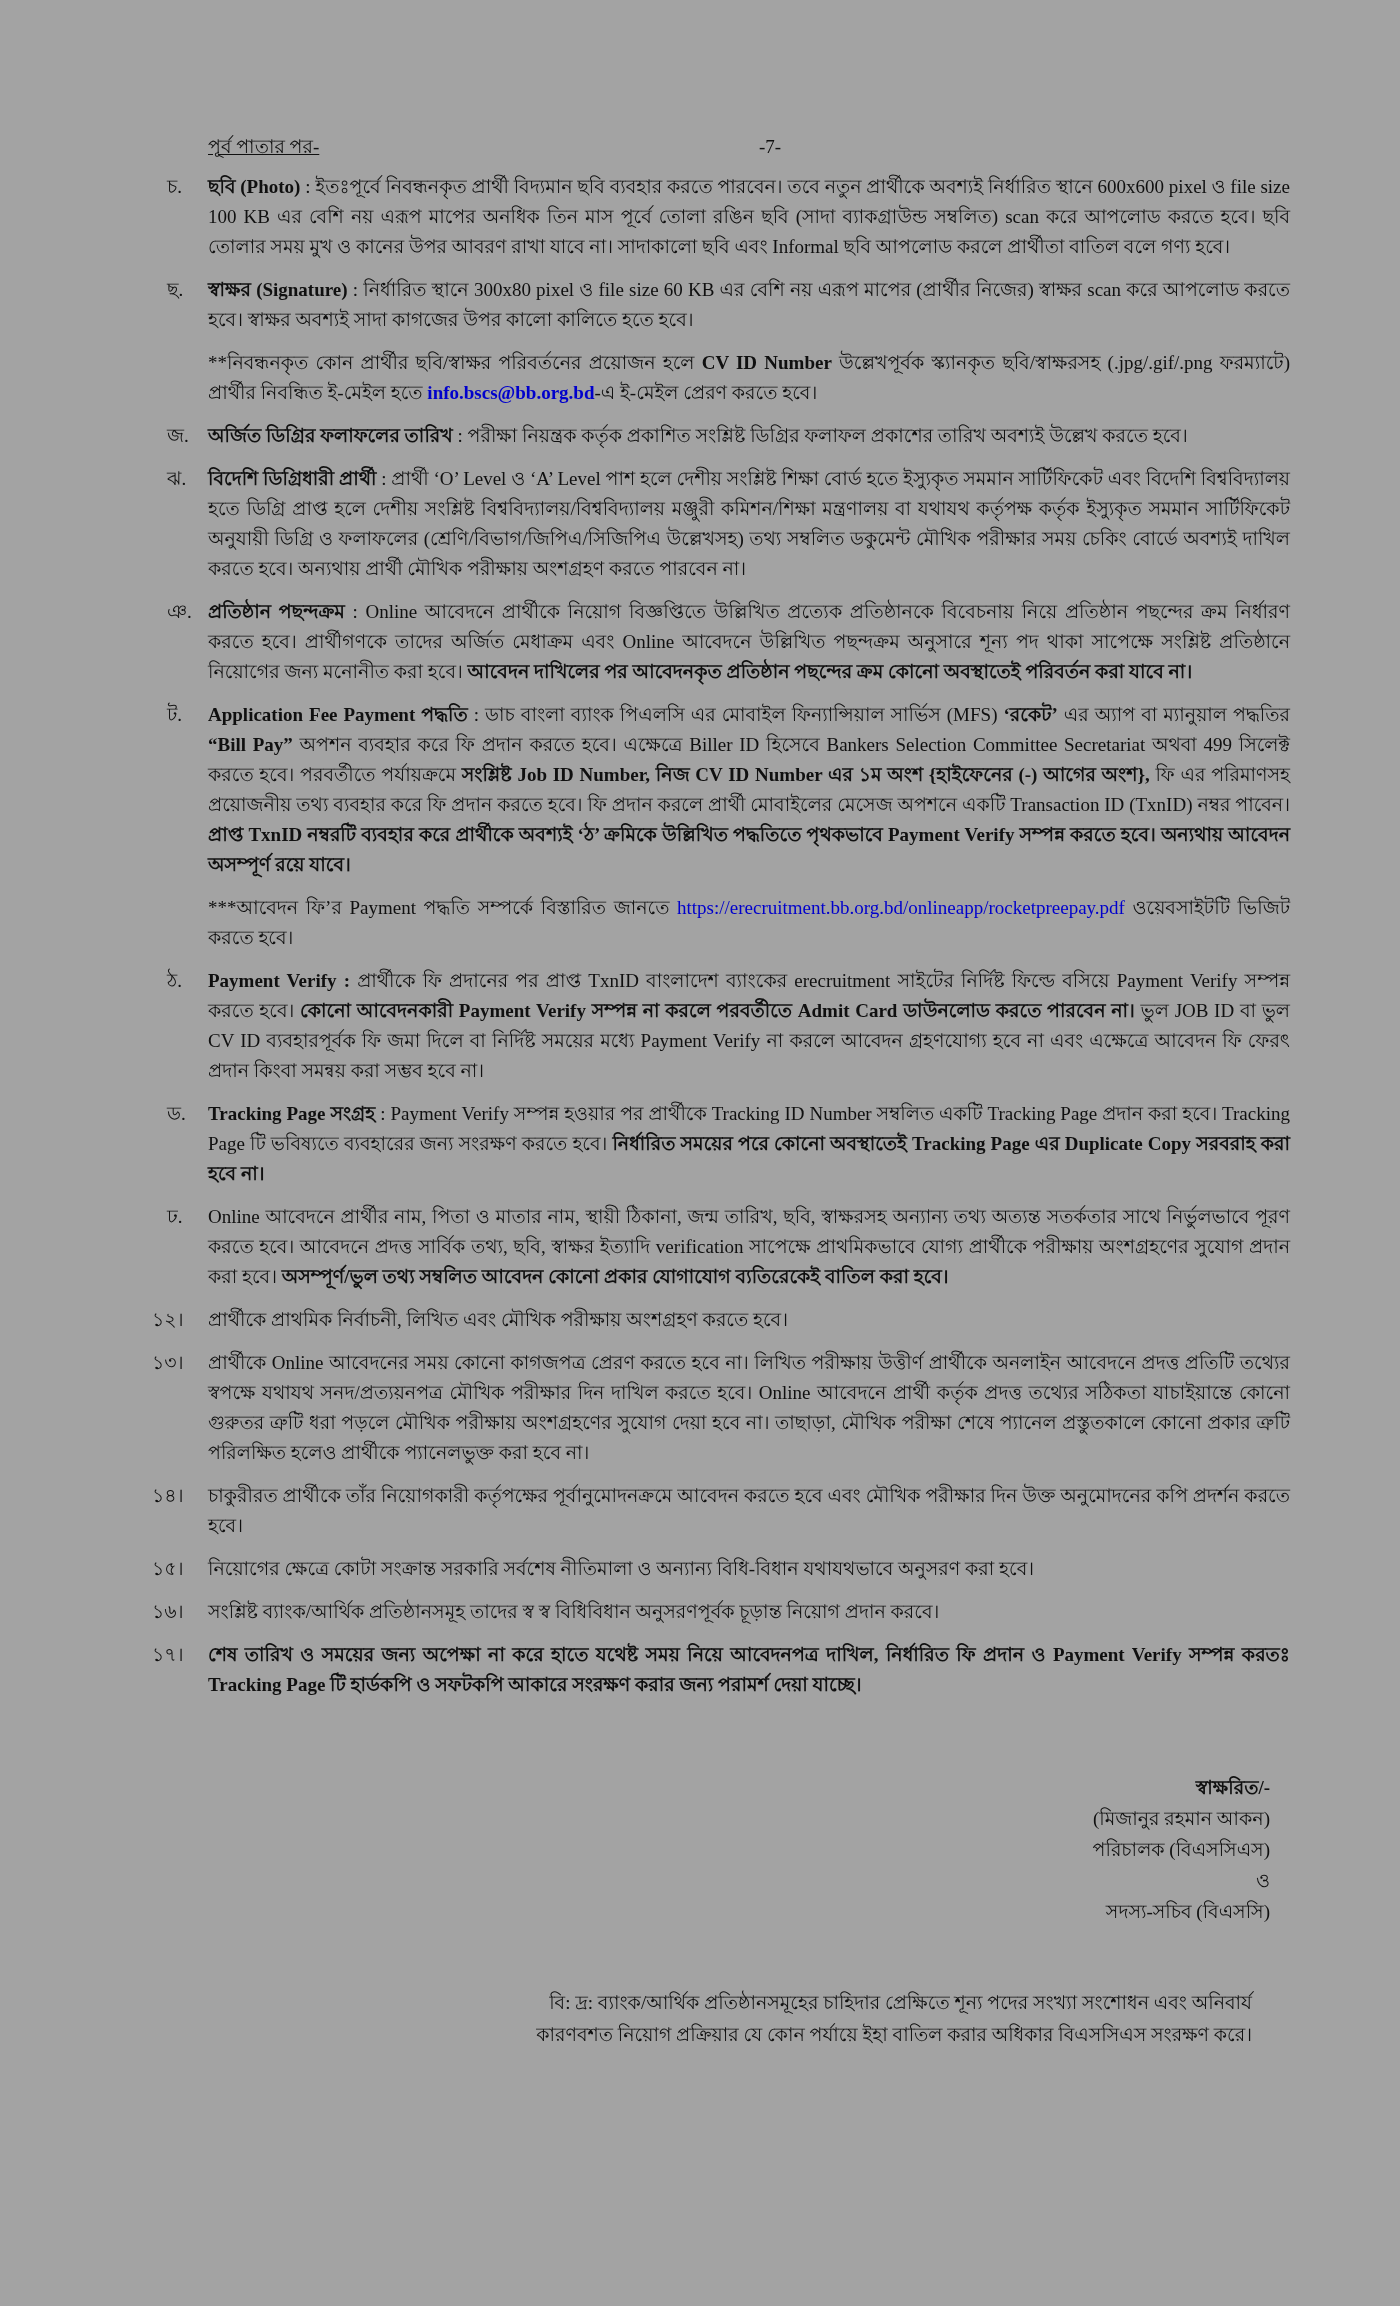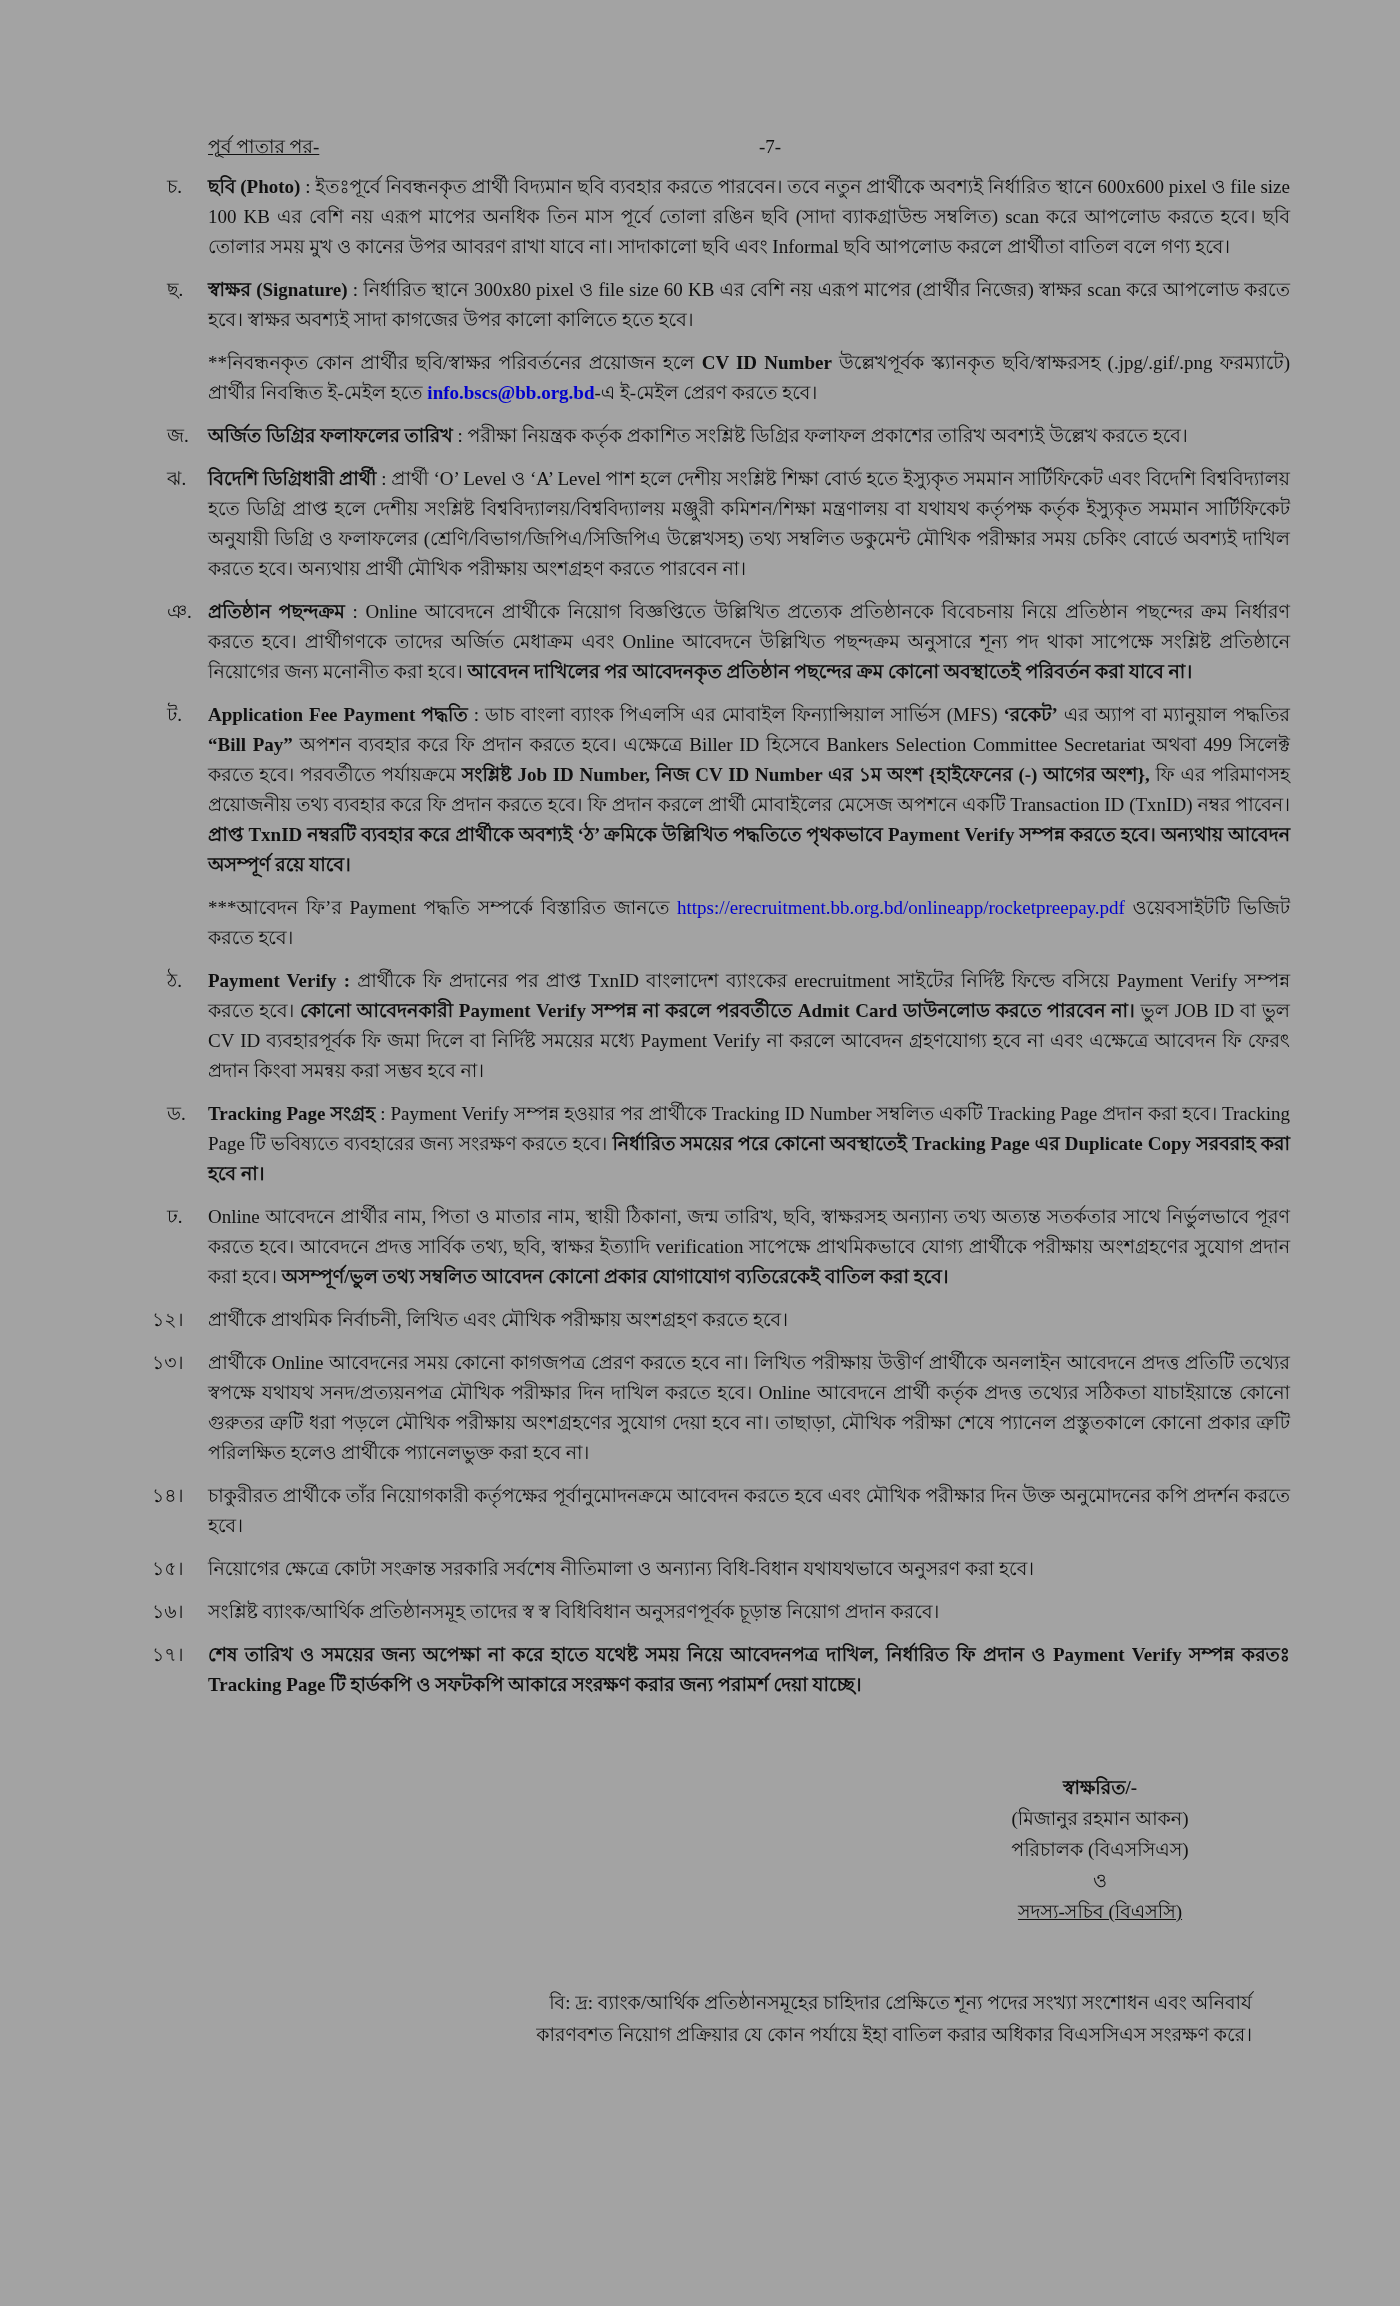--- a/index.html
+++ b/index.html
@@ -15,23 +15,23 @@
   .hdr-left { position:absolute; left:58px; top:0; text-decoration:underline; }
   .hdr-page { position:absolute; left:560px; top:0; width:120px; text-align:center; }
   .doc-items { }
   .doc-item { display:flex; margin-bottom:13px; }
   .doc-item .marker { flex:0 0 58px; box-sizing:border-box; padding-left:17px; }
   .doc-item.num .marker { padding-left:2px; }
   .doc-item.sub .marker { }
   .doc-item .body { flex:1 1 auto; text-align:justify; }
   .rb { font-weight:bold; }
   a.rl { color:#0000cc; cursor:pointer; }
-  .sig-block { width:340px; margin-left:780px; margin-top:72px; text-align:center; line-height:31px; }
+  .sig-block { width:340px; margin-left:780px; margin-top:72px; text-align:right; line-height:31px; }
   .sig-signed { font-weight:bold; }
-  .sig-underline { text-decoration:underline; }
+  .sig-underline { }
   .footnote { width:1140px; margin-left:-38px; margin-top:60px; text-align:right; font-weight:normal; line-height:32px; }
 </style>
 </head>
 <body>
 
 <div class="page">
 
   <div class="doc-header">
     <span class="hdr-left">পূর্ব পাতার পর-</span>
     <span class="hdr-page">-7-</span>

